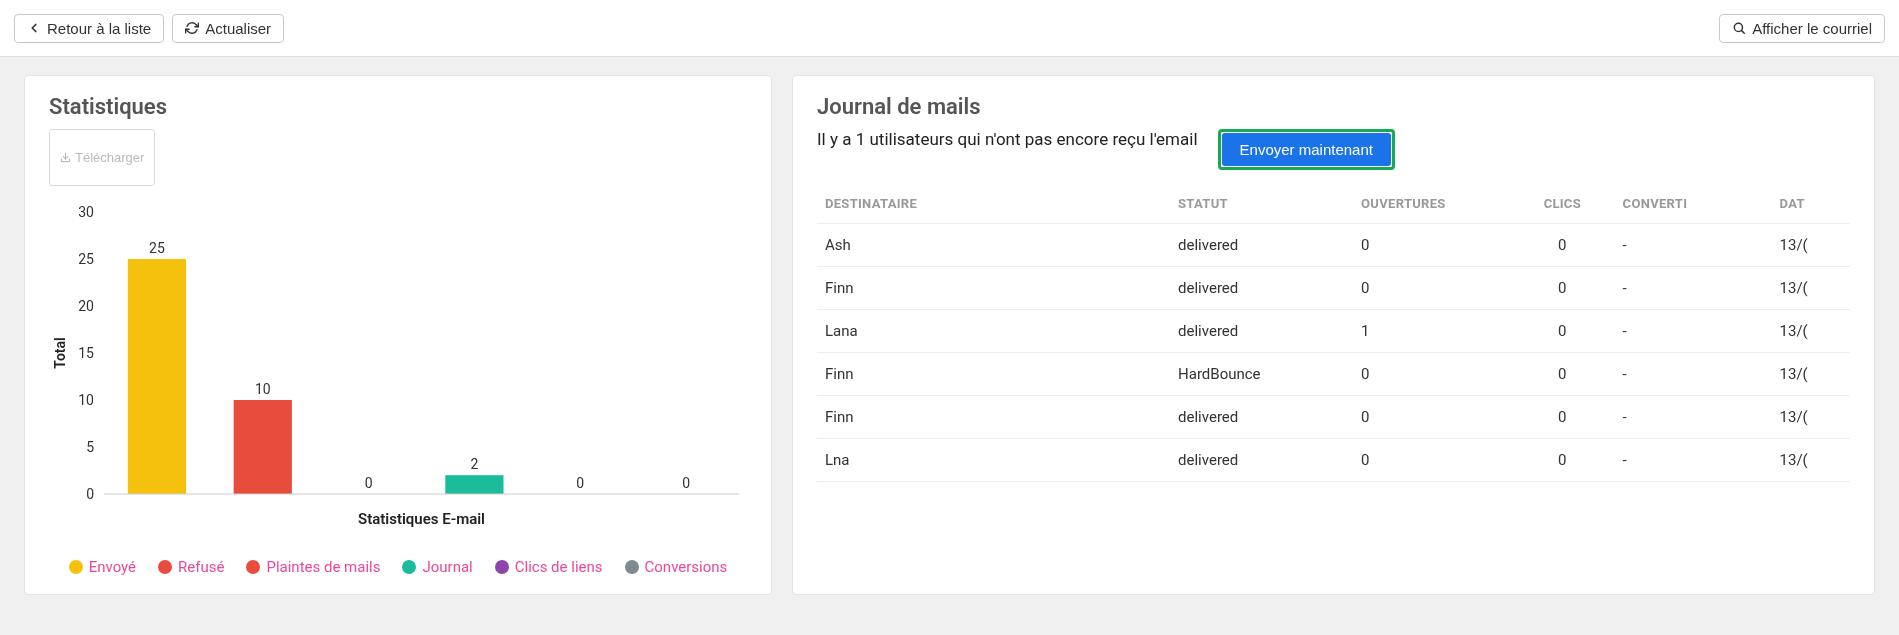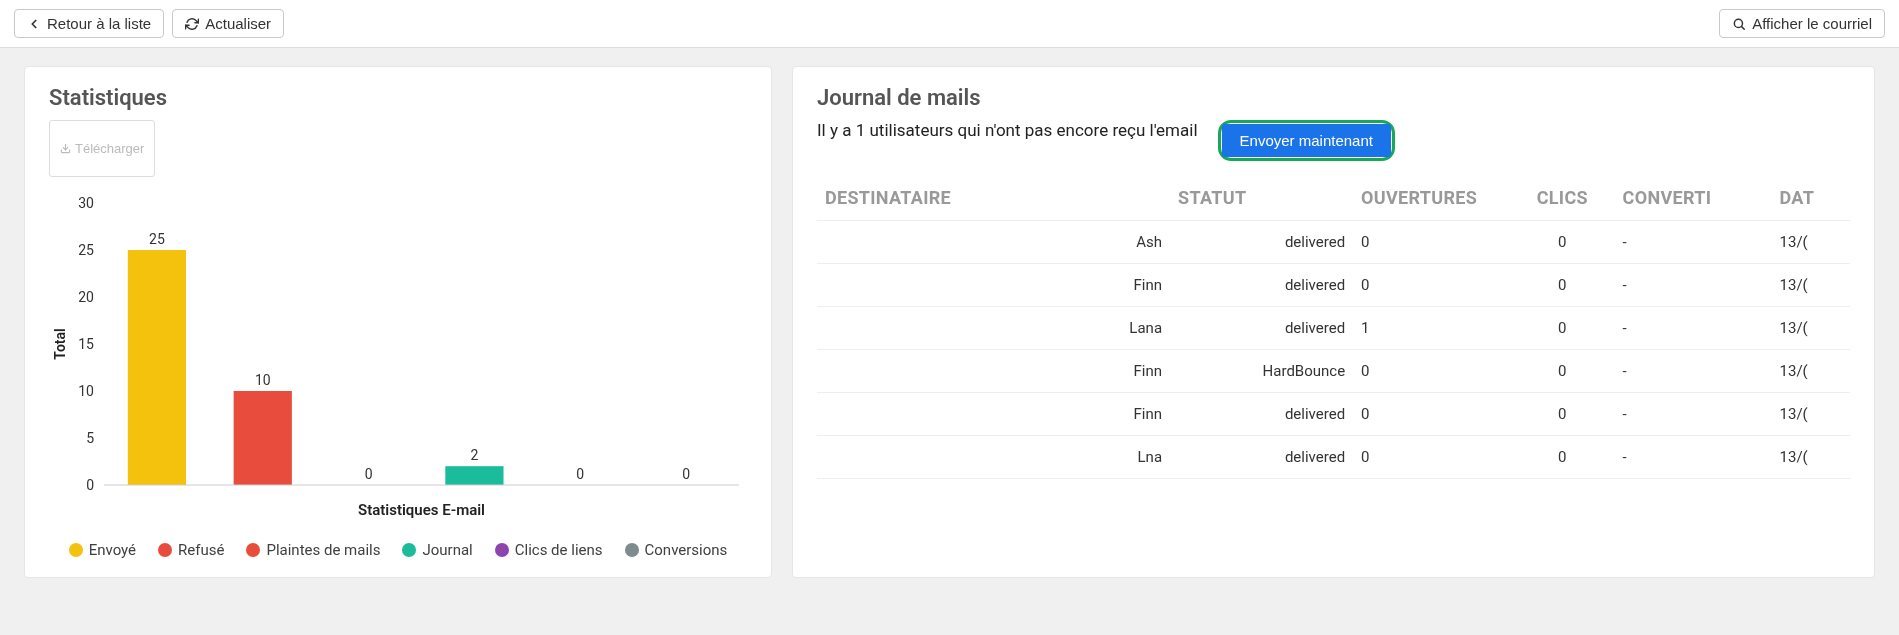--- a/index.html
+++ b/index.html
@@ -13,21 +13,21 @@
   }
 
   
   .toolbar {
     background: #fff;
     border-bottom: 1px solid #ddd;
     padding: 16px 14px;
     display: flex;
     justify-content: space-between;
     align-items: center;
-    height: 48px;
+    height: 57px;
   }
   .toolbar-left, .toolbar-right { display: flex; gap: 8px; }
   .btn-outline {
     background: #fff;
     border: 1px solid #c9c9c9;
     border-radius: 4px;
     padding: 5px 12px;
     font-size: 15px;
     color: #333;
     cursor: pointer;
@@ -85,39 +85,39 @@
     fill: #222;
     font-weight: 600;
   }
   .val-label { font-size: 14px; fill: #333; }
   .xlabel-text { font-size: 15px; fill: #222; font-weight: 600; }
   .legend {
     display: flex;
     flex-wrap: wrap;
     gap: 22px;
     justify-content: center;
-    margin-top: 16px;
+    margin-top: 24px;
     font-size: 15px;
-    color: #404040;
+    color: #ec4899;
   }
   .legend-item { display: flex; align-items: center; gap: 6px; }
   .legend-dot { width: 14px; height: 14px; border-radius: 50%; display: inline-block; }
 
   
   .log-header {
     display: flex;
     gap: 20px;
     margin-bottom: 14px;
     flex-wrap: wrap;
     font-size: 17px;
   }
   .log-info { color: #222; }
   .send-green-wrap {
     border: 3px solid #18a957;
-    border-radius: 13px;
+    border-radius: 4px;
     padding: 1px;
     display: inline-block;
   }
   .btn-primary {
     background: #1a73e8;
     color: #fff;
     border: none;
     border-radius: 3px;
     padding: 8px 18px;
     font-size: 15px;
@@ -126,37 +126,36 @@
 
   table.log {
     width: 100%;
     border-collapse: collapse;
     font-size: 15px;
     color: #333;
     table-layout: fixed;
   }
   table.log th {
     text-align: left;
-    font-size: 18px;
+    font-size: 13px;
     font-weight: 700;
     color: #999;
     padding: 12px 8px;
     letter-spacing: 0.3px;
     border-bottom: 1px solid #eee;
     text-transform: uppercase;
     white-space: nowrap;
   }
   table.log th.right, table.log td.right { text-align: left; }
   table.log th.center, table.log td.center { text-align: center; }
   table.log td {
     padding: 12px 8px;
     border-bottom: 1px solid #eee;
     white-space: nowrap;
     overflow: hidden;
-    text-align: right;
   }
   .card-right { position: relative; overflow: hidden; }
 </style>
 </head>
 <body>
 
 <div class="toolbar">
   <div class="toolbar-left">
     <button class="btn-outline">
       <svg class="icon-svg" viewBox="0 0 24 24" fill="none" stroke="#333" stroke-width="3" stroke-linecap="round" stroke-linejoin="round">

